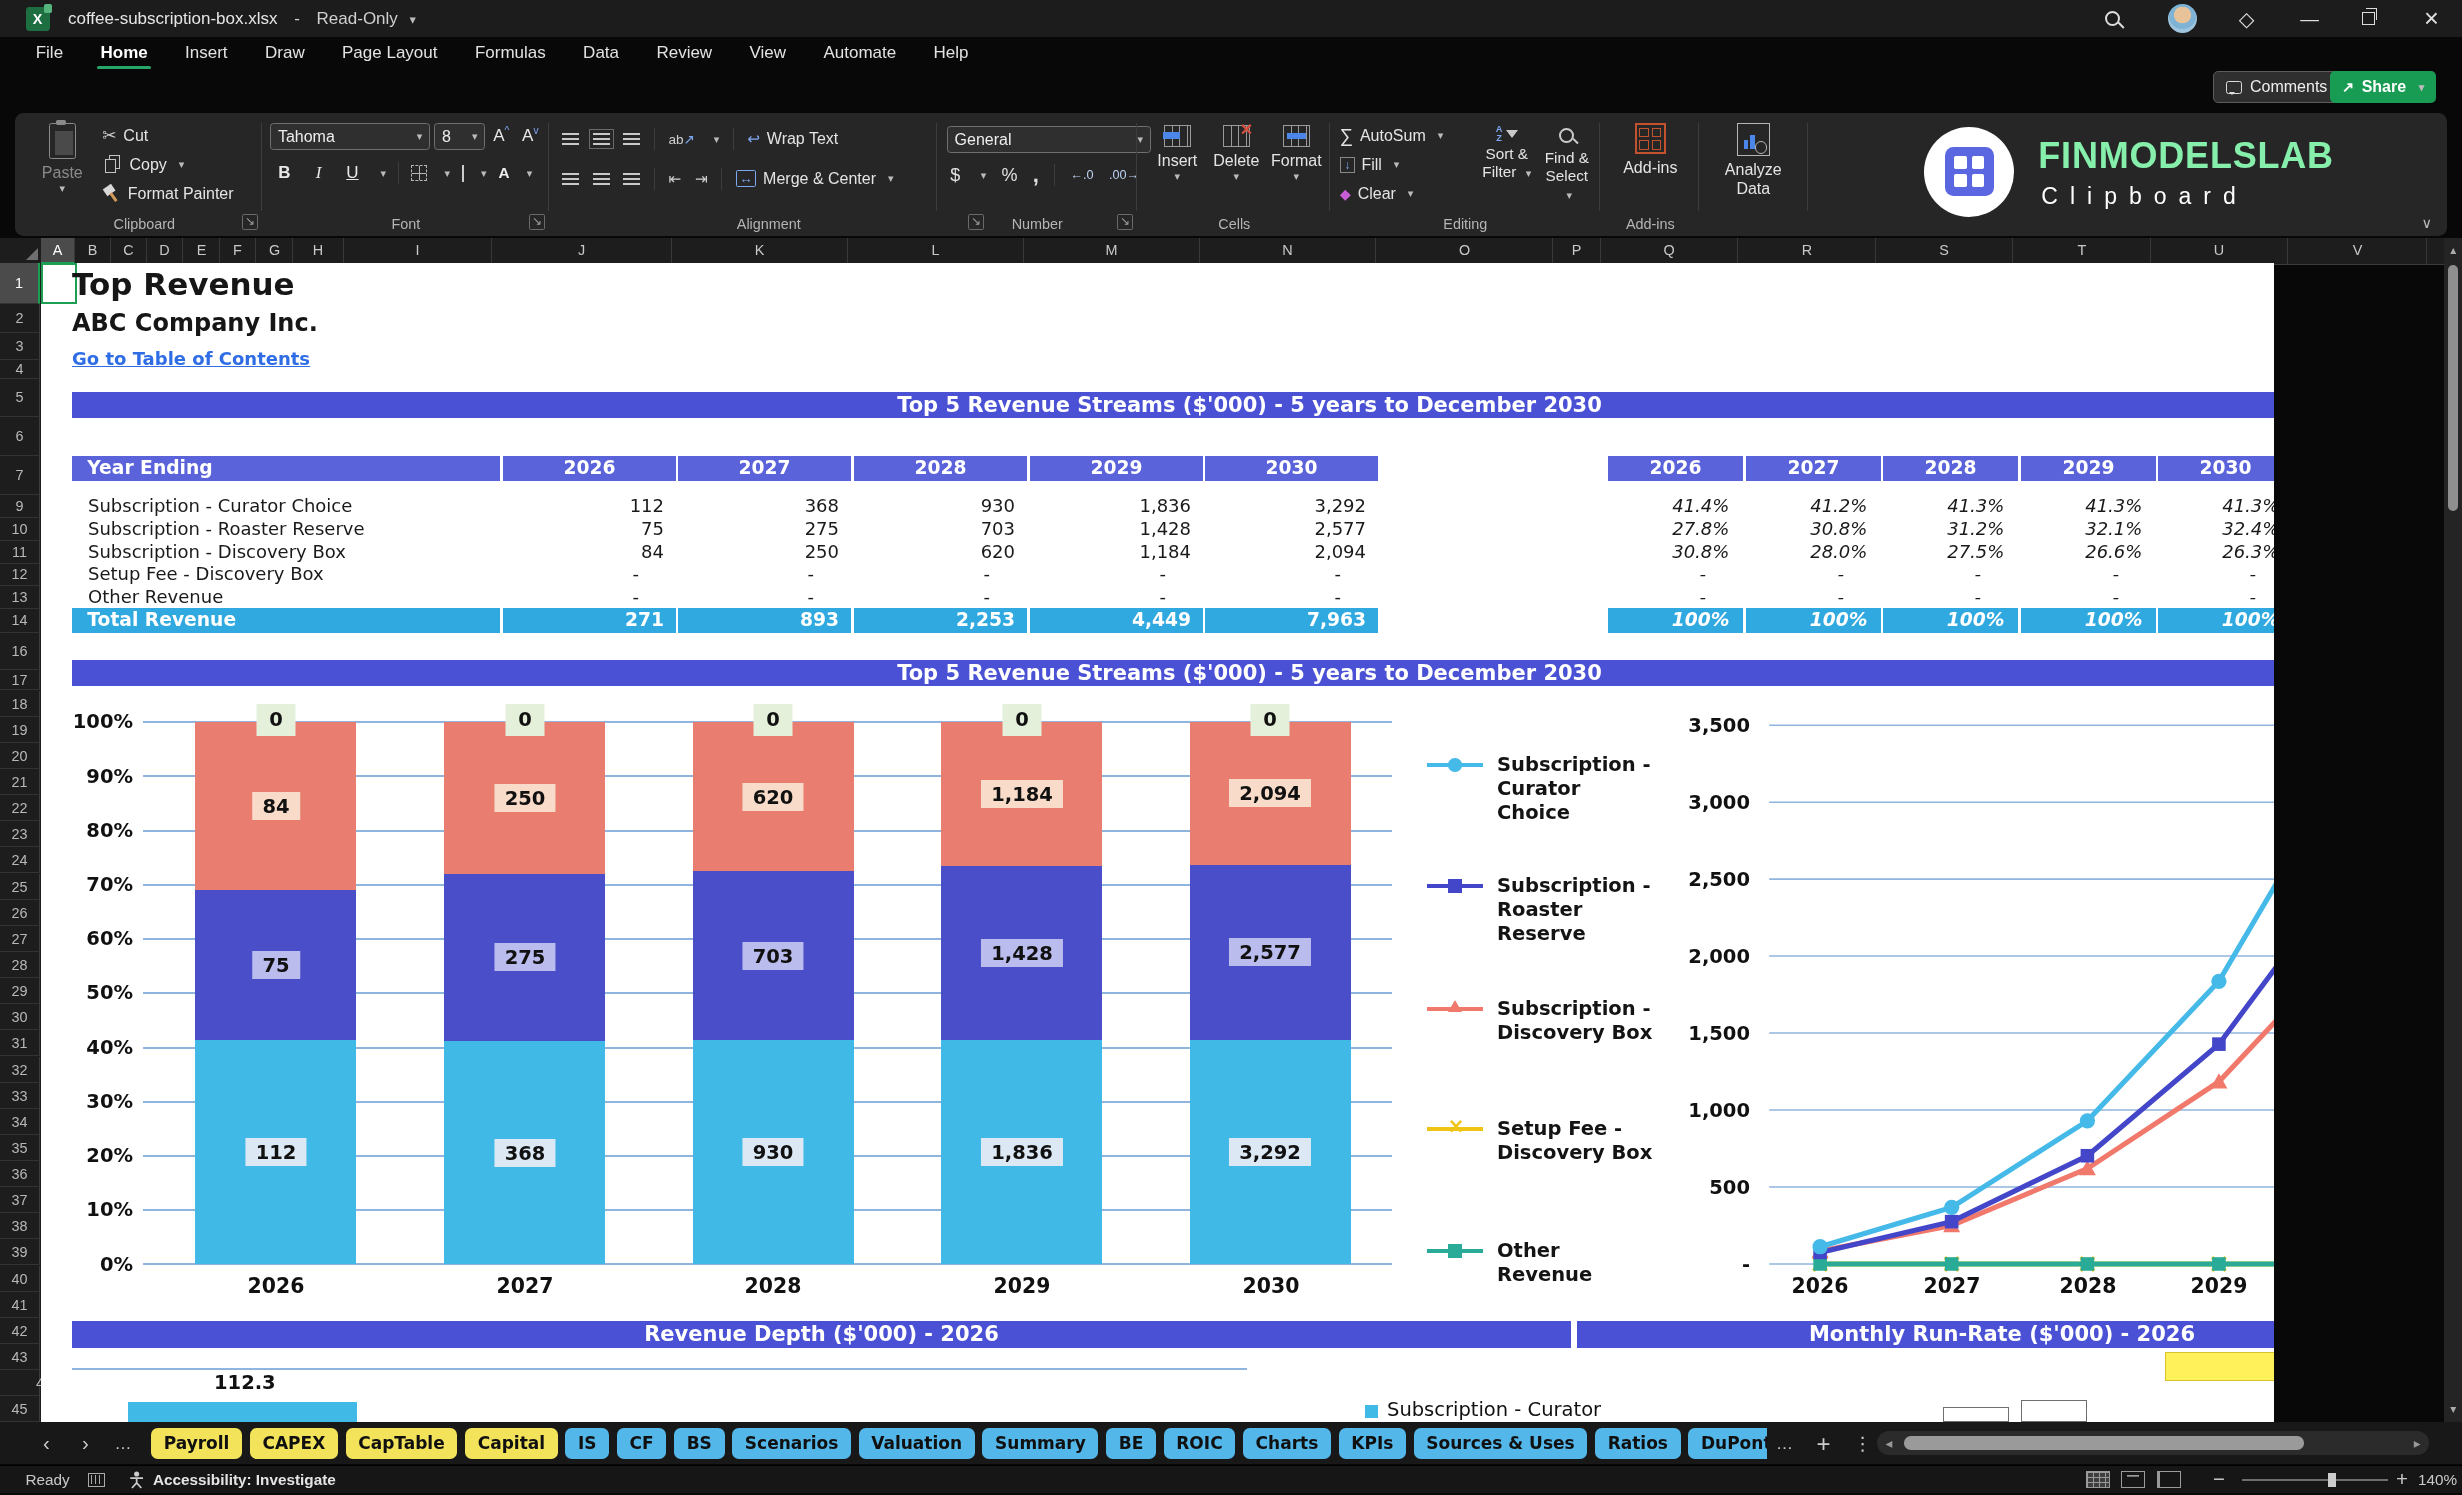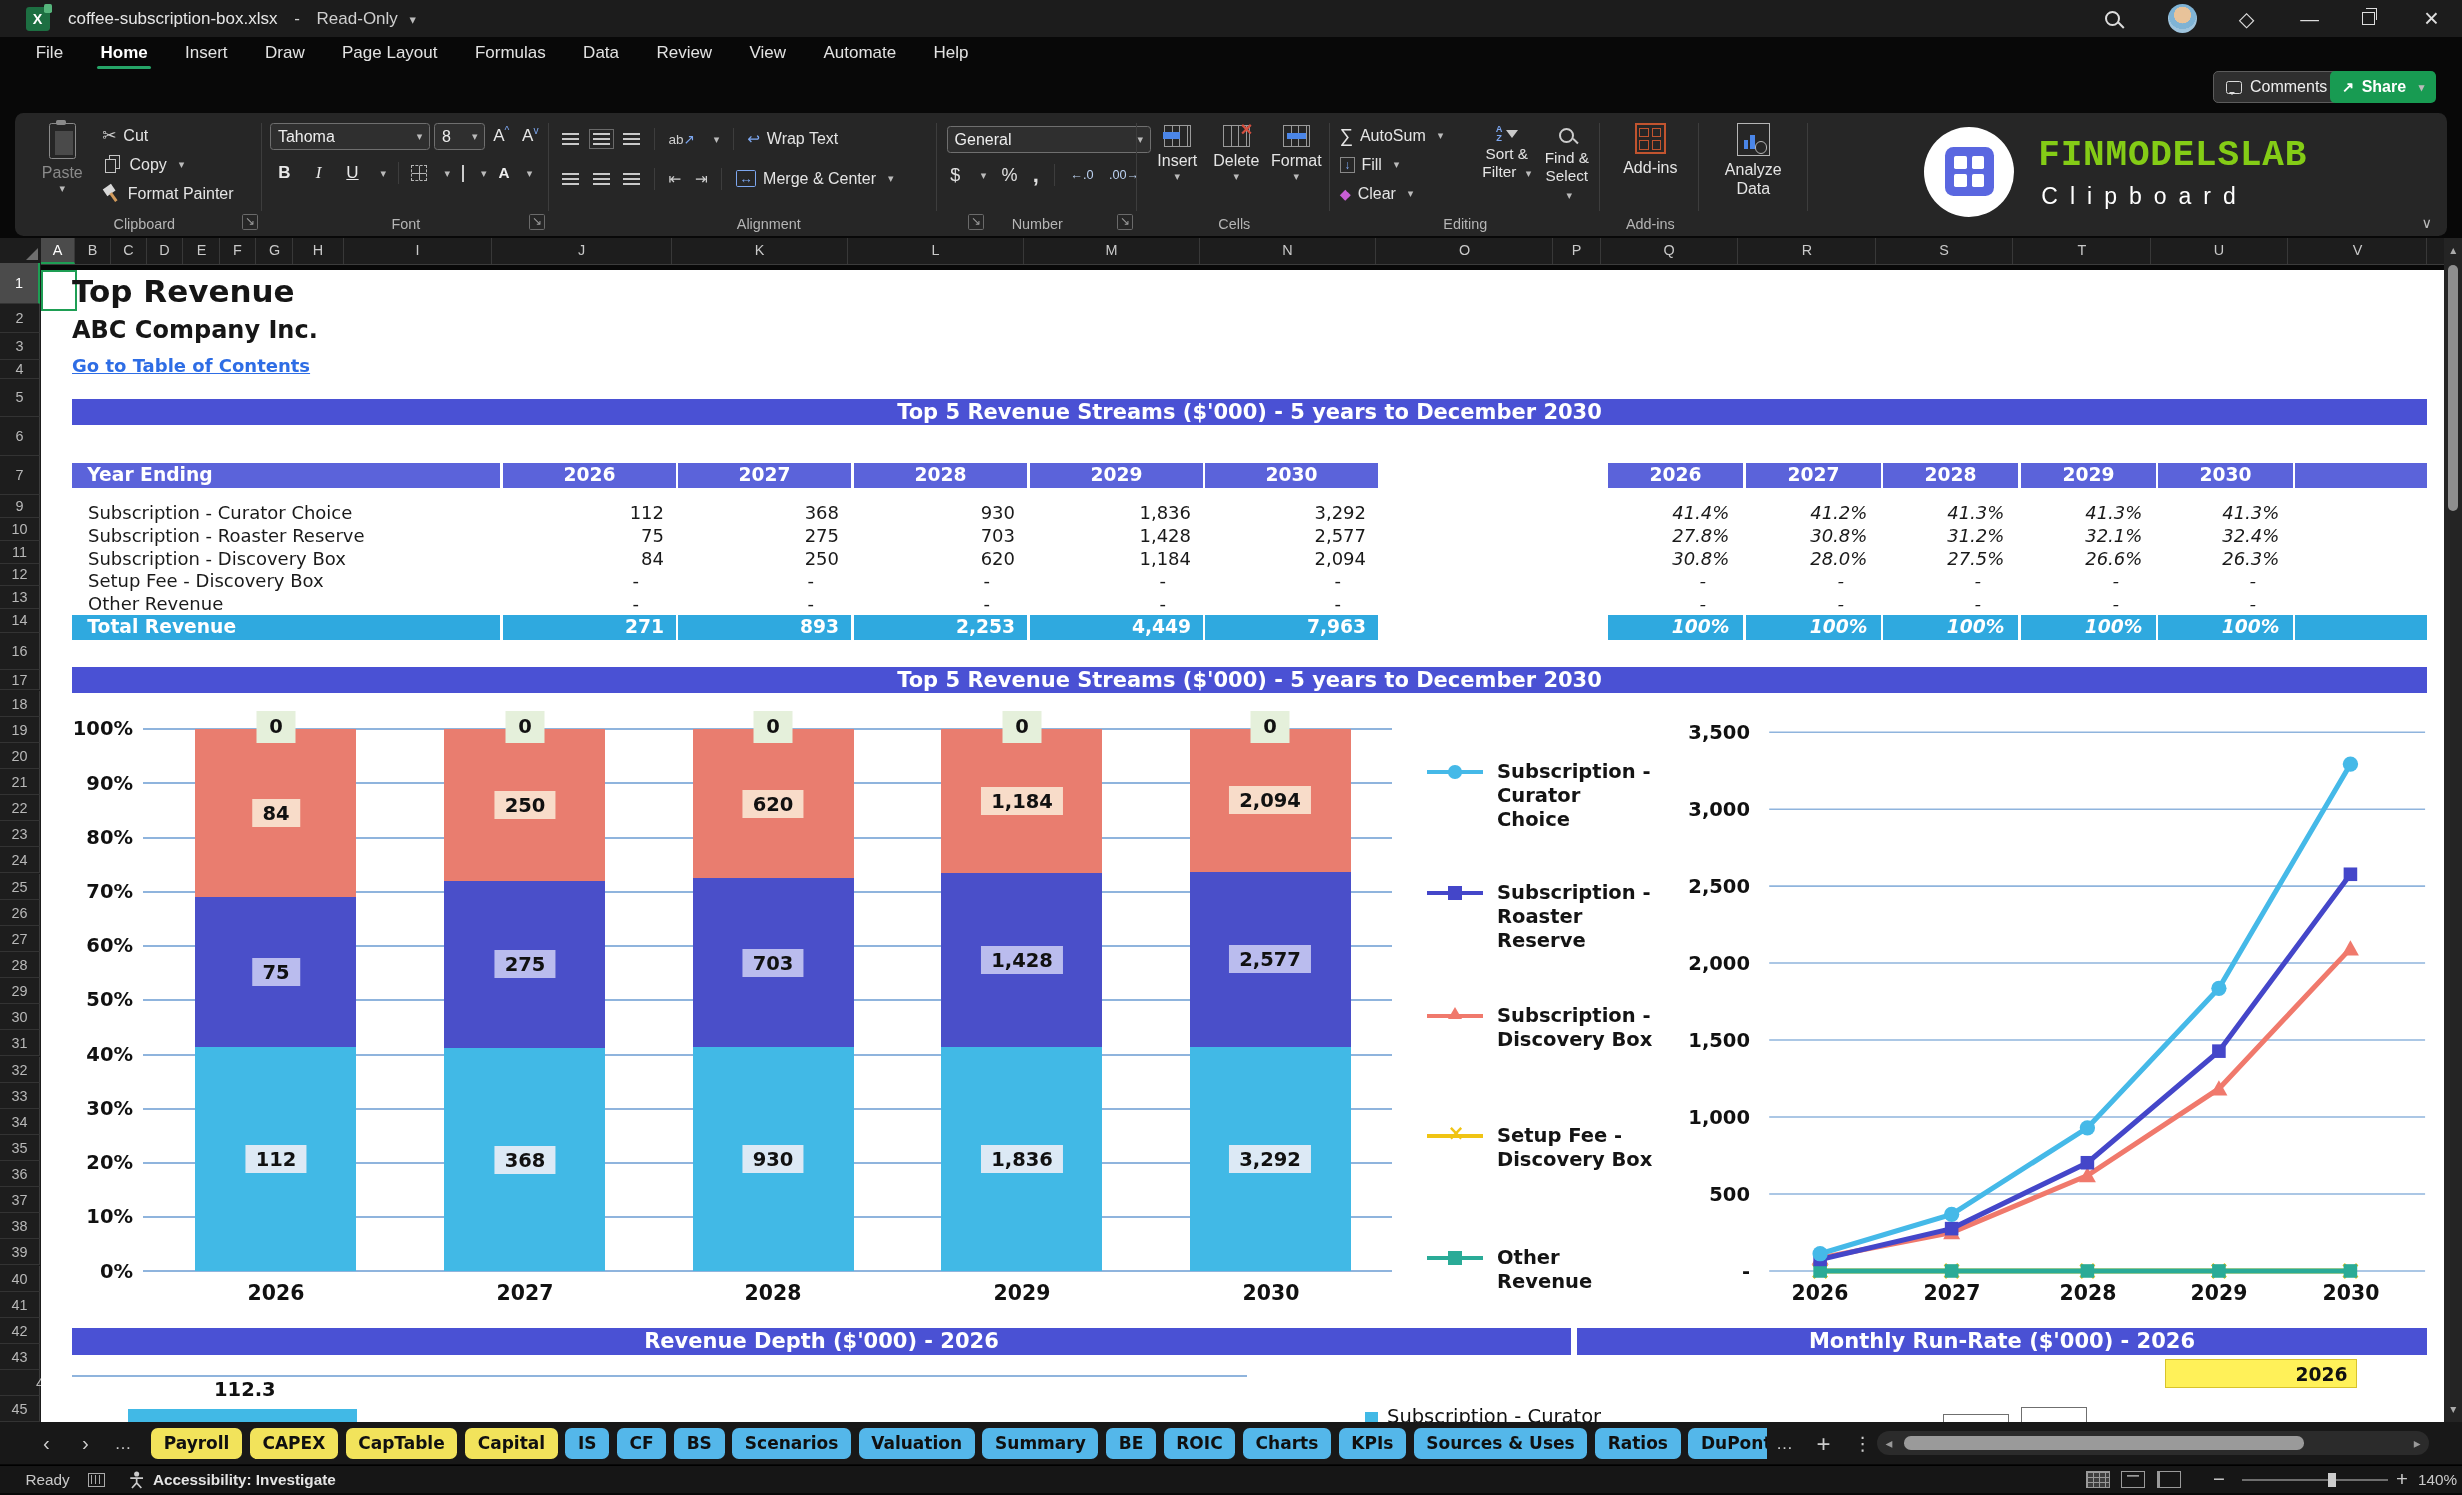--- a/index.html
+++ b/index.html
@@ -69,32 +69,32 @@
   .ic-addins div{border:1.7px solid #c1542f}
   .ic-analyze{width:31px;height:31px;border:1.7px solid #b5b5b5;position:relative;margin:0 auto}
   .ic-analyze::before{content:"";position:absolute;left:6px;bottom:6px;width:4.2px;height:9.3px;background:#4b86e8}
   .ic-analyze::after{content:"";position:absolute;left:12.7px;bottom:6px;width:4.2px;height:14.4px;background:#4b86e8}
   .ic-analyze b{position:absolute;right:1.7px;bottom:1.7px;width:10.2px;height:10.2px;border:1.7px solid #b5b5b5;border-radius:50%}
   .ecol{display:flex;flex-direction:column;justify-content:flex-start;gap:3.4px}
   .logo-circle{position:absolute;left:76px;top:13.6px;width:90px;height:90px;border-radius:50%;background:#fff}
   .logo-sq{position:absolute;left:20.4px;top:20.4px;width:49px;height:49px;background:#5a67e0;border-radius:8.5px;
            display:grid;grid-template-columns:1fr 1fr;grid-template-rows:1fr 1fr;gap:5.1px;padding:9.3px;box-sizing:border-box}
   .logo-sq div{background:#fff;border-radius:1.7px}
-  .logo-name{position:absolute;left:190px;top:22px;color:#84cc16;font-size:36px;font-weight:bold;letter-spacing:0.8px;font-family:Liberation Mono, monospace}
+  .logo-name{position:absolute;left:190px;top:22px;color:#86efac;font-size:36px;font-weight:bold;letter-spacing:0.8px;font-family:Liberation Sans, sans-serif}
   .logo-sub{position:absolute;left:193px;top:70px;color:#fff;font-size:23px;letter-spacing:12px}
   
   #selectall{position:absolute;left:0;top:238px;width:41px;height:25.5px;background:#1d1d1d;border-bottom:0.8px solid #3c3c3c}
   #selectall::after{content:"";position:absolute;right:3.4px;bottom:3.4px;border-left:12px solid transparent;border-bottom:12px solid #6f6f6f}
   #colheaders{position:absolute;left:41px;top:238px;width:2403px;height:25.5px;background:#1d1d1d;border-bottom:0.8px solid #3c3c3c}
   .colh{position:absolute;top:0;height:24.6px;line-height:24.6px;text-align:center;color:#c9c9c9;font-size:14.4px;border-right:0.8px solid #383838;box-sizing:border-box}
   .colh.sel{background:#4b4b4b;color:#fff;border-bottom:2.5px solid #1e9e54}
   #rowheaders{position:absolute;left:0;top:263px;width:41px;height:1159px;background:#1d1d1d}
   .rowh{position:absolute;left:0;width:40px;text-align:center;color:#b8b8b8;font-size:14.4px;border-bottom:0.8px solid #333;border-right:0.8px solid #3c3c3c;box-sizing:border-box}
   .rowh.sel{background:#4b4b4b;color:#fff;border-right:2.5px solid #1e9e54}
-  #sheet{position:absolute;left:41px;top:270px;width:2403px;height:1159px;background:#fff;overflow:hidden;font-family:"DejaVu Sans",sans-serif}
+  #sheet{position:absolute;left:41px;top:263px;width:2233px;height:1159px;background:#fff;overflow:hidden;font-family:"DejaVu Sans",sans-serif}
   
   #pageTitle{left:31px;top:3.4px;font-size:31px;font-weight:bold;color:#161616}
   #companyName{left:31px;top:46px;font-size:24px;font-weight:bold;color:#161616}
   #tocLink{left:31px;top:85px;font-size:18px;font-weight:bold;color:#2e6de5;text-decoration:underline}
   #a1sel{left:0;top:0;width:36px;height:41px;border:2.1px solid #1e9e54;box-sizing:border-box}
   .banner{background:#4a51d4;color:#fff;font-weight:bold;font-size:21px;text-align:center}
   #banner1{left:31px;top:129px;width:2355px;height:26px;line-height:26px}
   #banner2{left:31px;top:397px;width:2355px;height:26px;line-height:26px}
   #bannerDepth{left:31px;top:1058px;width:1499px;height:27px;line-height:27px}
   #bannerRun{left:1536px;top:1058px;width:850px;height:27px;line-height:27px}

